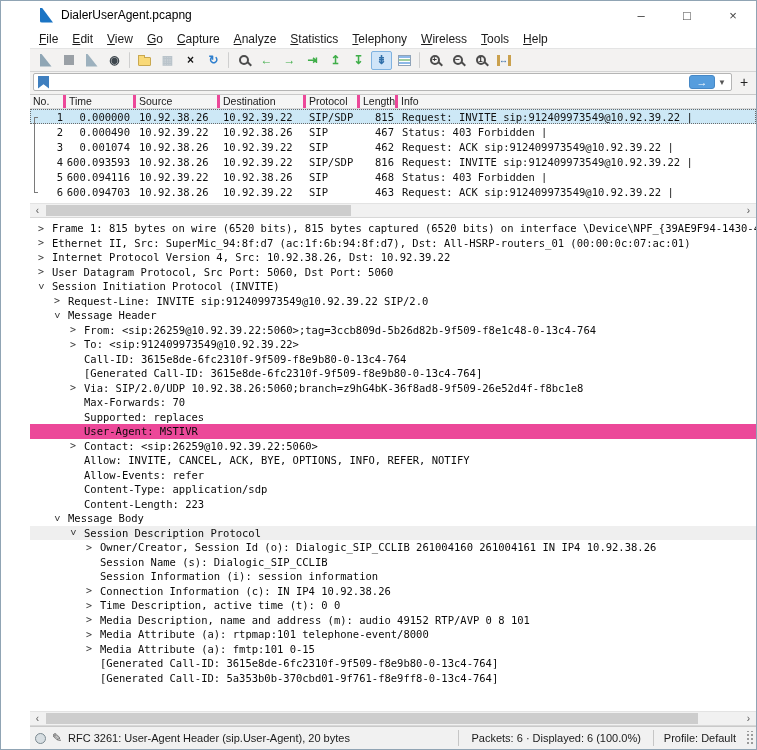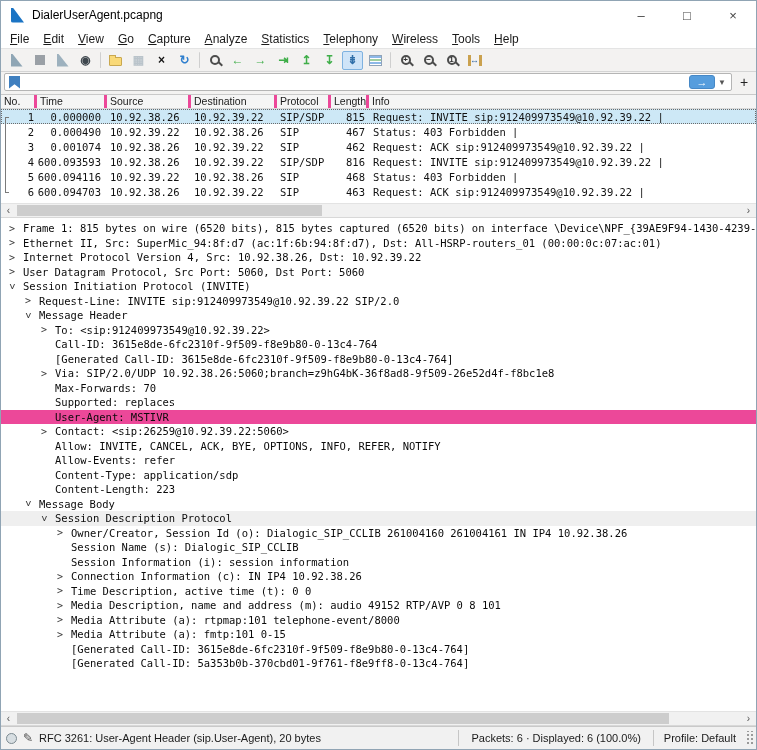--- a/index.html
+++ b/index.html
@@ -1,21 +1,21 @@
 <!DOCTYPE html>
 <html><head>
 <meta charset="utf-8">
 <style>
   html,body{margin:0;padding:0;background:#e8e8e8;}
   *{box-sizing:border-box;}
   .window{
     position:relative;width:757px;height:750px;background:#fff;
     border:1px solid #90a4b4;overflow:hidden;
     font-family:"Liberation Sans",sans-serif;color:#111;
-    display:flex;flex-direction:column;
+    display:flex;flex-direction:column;padding-left:29px;
   }
   
   .titlebar{height:28px;flex:none;display:flex;align-items:center;background:#fff;}
   .fin-logo{width:13px;height:15px;margin:0 8px 0 10px;background:#1b74c4;
     clip-path:polygon(0 0,14% 0,100% 100%,0 100%);border-radius:0 0 0 2px;}
   .title-text{font-size:12px;color:#000;}
   .winbtns{margin-left:auto;display:flex;height:100%;}
   .winbtn{width:46px;height:100%;display:flex;align-items:center;justify-content:center;
     font-size:13px;color:#444;}
   
@@ -345,20 +345,24 @@
       <div class="dline exp-c" style="--ind: 1;">
         <span class="exp"></span>
         <span class="dtext">Request-Line: INVITE sip:912409973549@10.92.39.22 SIP/2.0</span>
       </div>
       <div class="dline exp-o" style="--ind: 1;">
         <span class="exp"></span>
         <span class="dtext">Message Header</span>
       </div>
       <div class="dline exp-c" style="--ind: 2;">
         <span class="exp"></span>
+        <span class="dtext">From: &lt;sip:26259@10.92.39.22:5060&gt;;tag=3ccb809d-5b26d82b-9f509-f8e1c48-0-13c4-764</span>
+      </div>
+      <div class="dline exp-c" style="--ind: 2;">
+        <span class="exp"></span>
         <span class="dtext">To: &lt;sip:912409973549@10.92.39.22&gt;</span>
       </div>
       <div class="dline" style="--ind: 2;">
         <span class="exp"></span>
         <span class="dtext">Call-ID: 3615e8de-6fc2310f-9f509-f8e9b80-0-13c4-764</span>
       </div>
       <div class="dline" style="--ind: 2;">
         <span class="exp"></span>
         <span class="dtext">[Generated Call-ID: 3615e8de-6fc2310f-9f509-f8e9b80-0-13c4-764]</span>
       </div>

